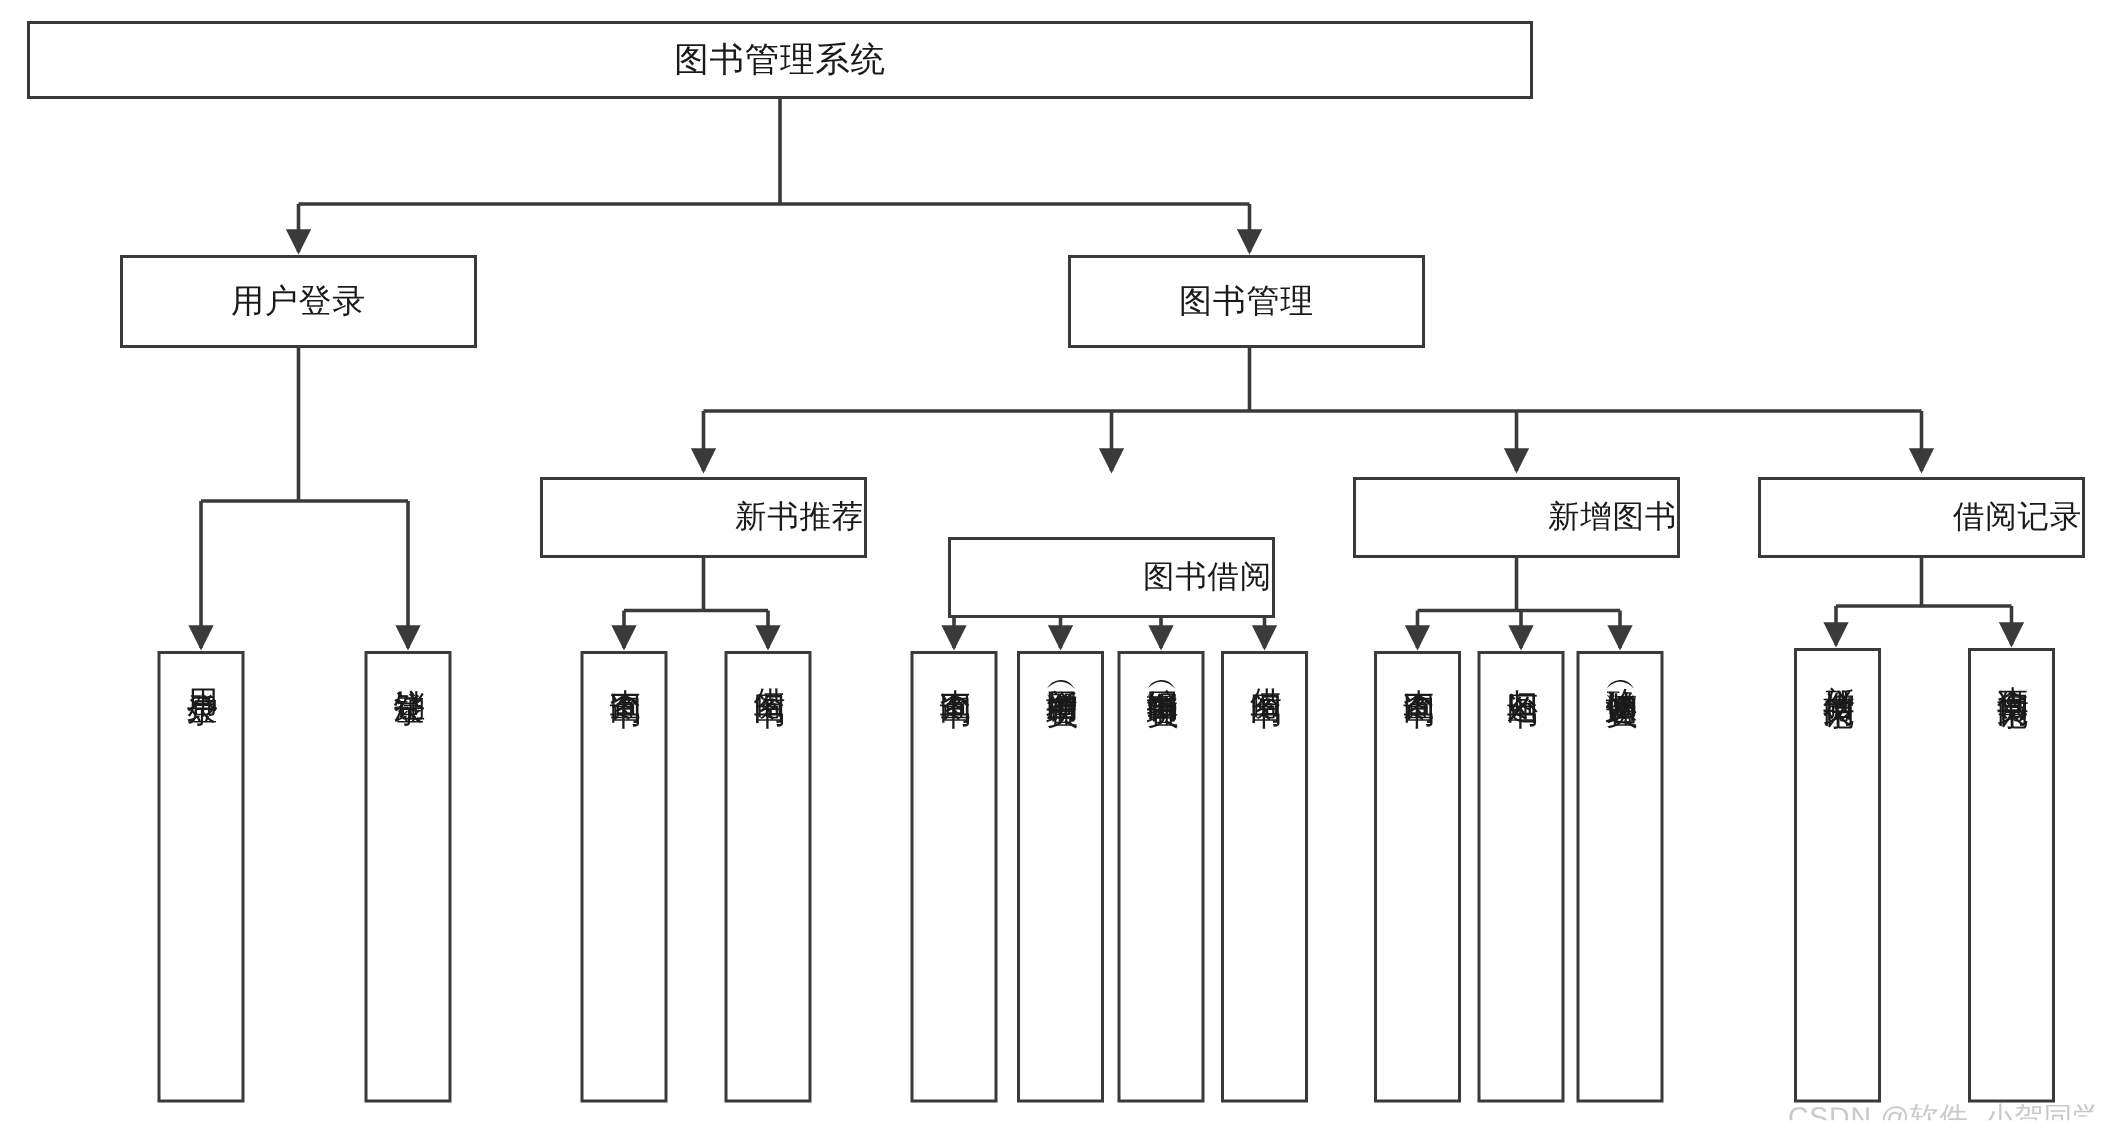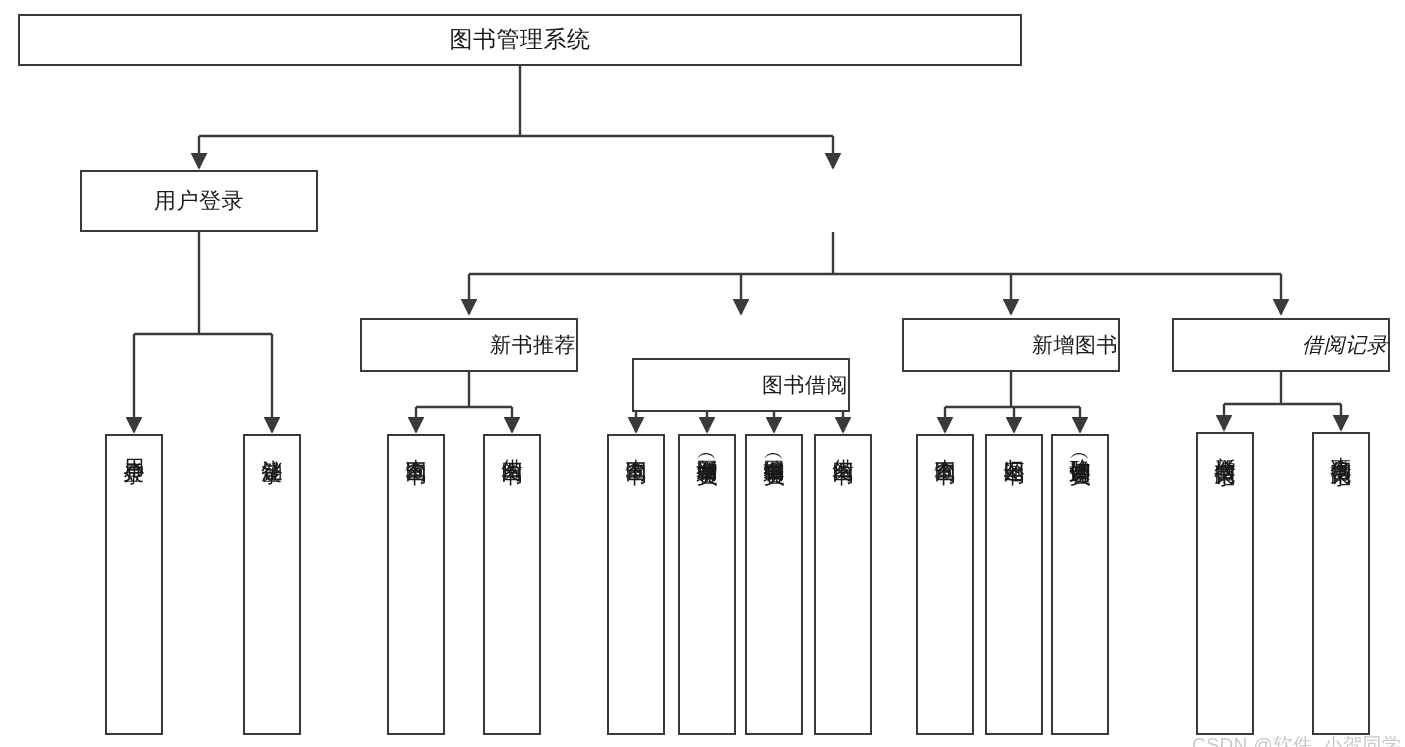--- a/index.html
+++ b/index.html
@@ -9,20 +9,21 @@
   }
   body {
     font-family: "Liberation Sans", "DejaVu Sans", sans-serif;
   }
   #canvas {
     position: relative;
     width: 1405px;
     height: 747px;
     background: #ffffff;
     overflow: hidden;
+    border-radius: 26px;
   }
   svg.wires {
     position: absolute;
     left: 0;
     top: 0;
     width: 1405px;
     height: 747px;
   }
   .node {
     position: absolute;
@@ -128,31 +129,34 @@
     </g>
   </svg>
 
   <div class="node root" style="left:18px; top:14px; width:1004px; height:52px;">
     <span class="label">图书管理系统</span>
   </div>
 
   <div class="node lvl2" style="left:80px; top:170px; width:238px; height:62px;">
     <span class="label">用户登录</span>
   </div>
+  <div class="node lvl2" style="left:712px; top:170px; width:238px; height:62px;">
+    <span class="label">图书管理</span>
+  </div>
 
   <div class="node lvl3" style="left:360px; top:318px; width:218px; height:54px;">
     <span class="label">新书推荐</span>
   </div>
   <div class="node lvl3" style="left:632px; top:318px; width:218px; height:54px;margin-top:40px;">
     <span class="label">图书借阅</span>
   </div>
   <div class="node lvl3" style="left:902px; top:318px; width:218px; height:54px;">
     <span class="label">新增图书</span>
   </div>
-  <div class="node lvl3" style="left:1172px; top:318px; width:218px; height:54px;font-style:italic;">
+  <div class="node lvl3" style="left:1172px; top:318px; width:218px; height:54px;">
     <span class="label">借阅记录</span>
   </div>
 
   <div class="node leaf" style="left:105px; top:434px; width:58px; height:301px;">
     <span class="label">用户登录</span>
   </div>
   <div class="node leaf" style="left:243px; top:434px; width:58px; height:301px;">
     <span class="label">注销登录</span>
   </div>
 

